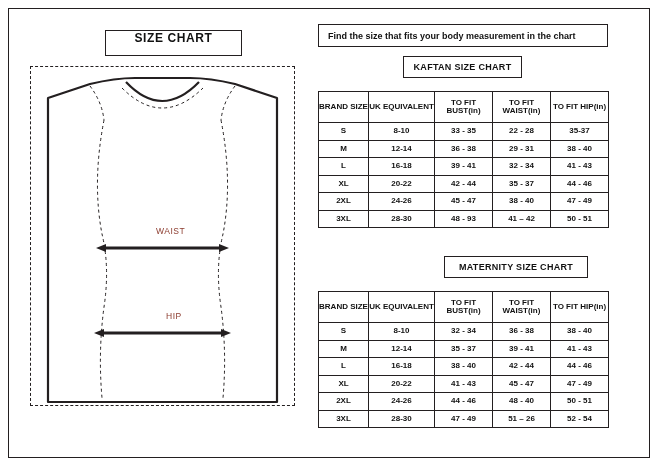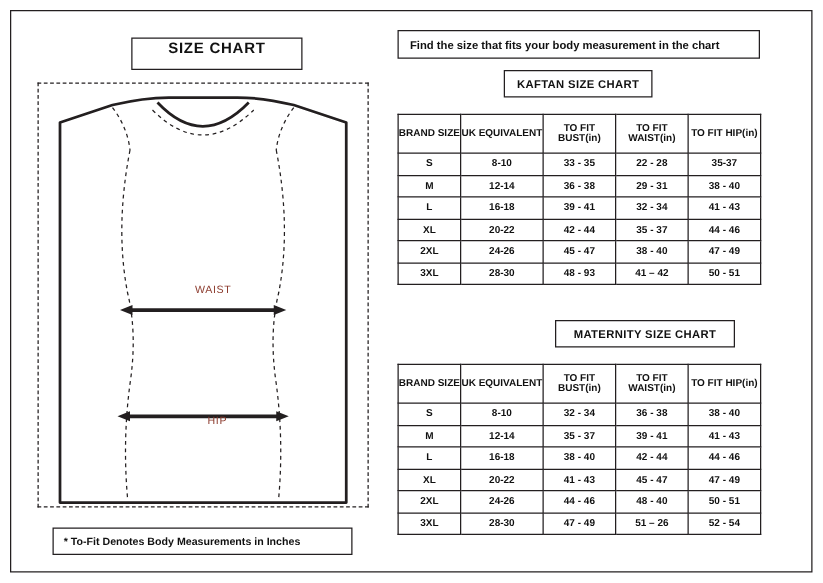--- a/index.html
+++ b/index.html
@@ -68,21 +68,21 @@
     top: 44px;
   }
   .meas-label {
     position: absolute;
     font-size: 8.5px;
     font-weight: normal;
     color: #8c3b2e;
     letter-spacing: 0.5px;
   }
   .label-waist { left: 136px; top: 208px; }
-  .label-hip { left: 146px; top: 293px; margin-top: 20px; }
+  .label-hip { left: 146px; top: 293px; }
 
   .footnote-box {
     position: absolute;
     left: 22px;
     top: 404px;
     width: 240px;
     height: 22px;
     border: 1px solid #231f20;
     box-sizing: border-box;
     display: flex;
@@ -191,23 +191,20 @@
       <polygon points="199,186 189,182 189,190" fill="#231f20"></polygon>
 
       <line x1="70" y1="271" x2="195" y2="271" stroke="#231f20" stroke-width="3"></line>
       <polygon points="64,271 74,267 74,275" fill="#231f20"></polygon>
       <polygon points="201,271 191,267 191,275" fill="#231f20"></polygon>
     </svg>
 
     <div class="meas-label label-waist">WAIST</div>
     <div class="meas-label label-hip">HIP</div>
 
-    <div class="footnote-box">
-      <span>* To-Fit Denotes Body Measurements in Inches</span>
-    </div>
   </div>
 
   <div class="right-panel">
 
     <div class="banner-box">
       <span>Find the size that fits your body measurement in the chart</span>
     </div>
 
     <div class="section-title-box kaftan-title">
       <span>KAFTAN SIZE CHART</span>

